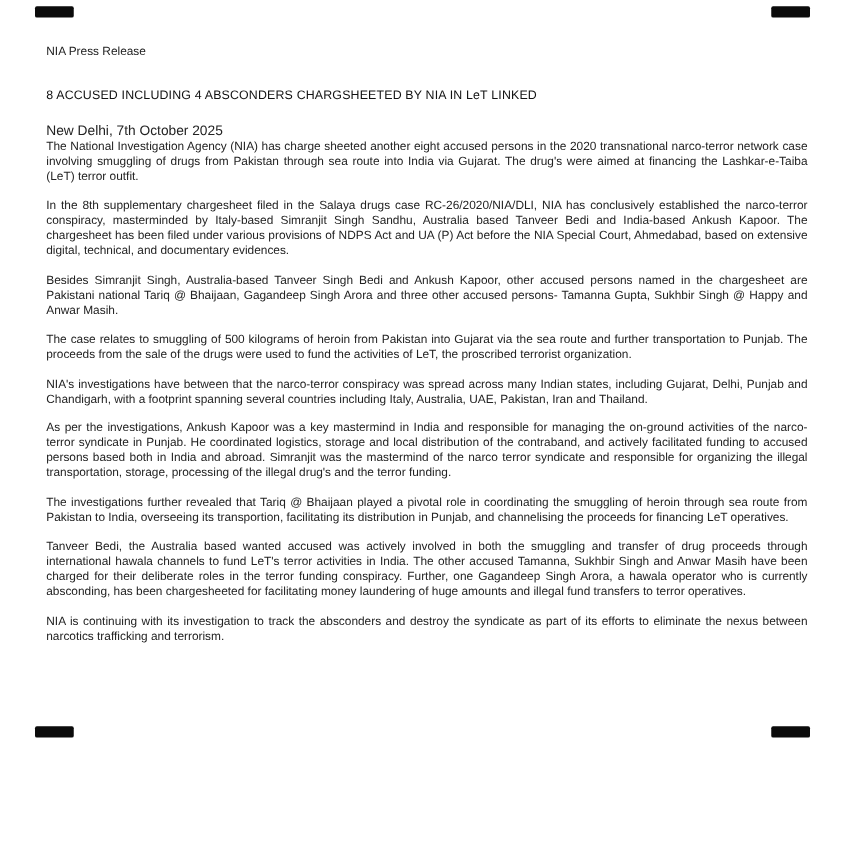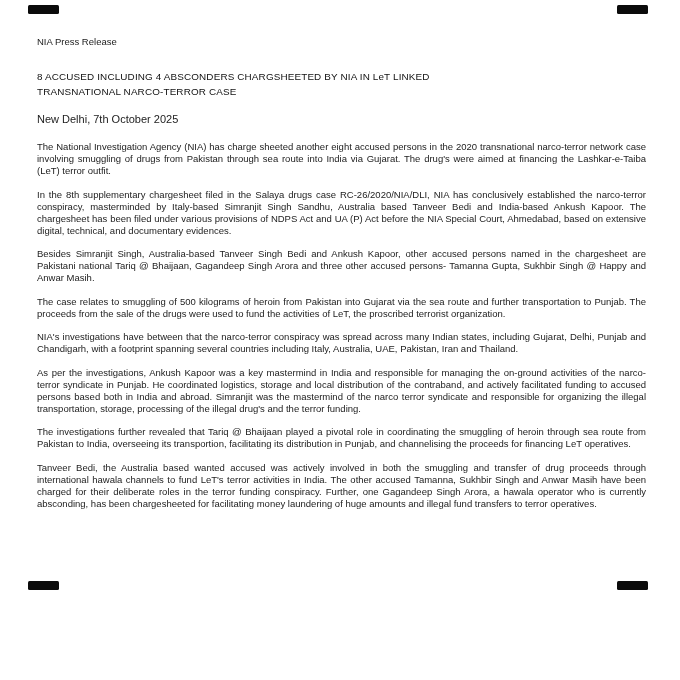--- a/index.html
+++ b/index.html
@@ -43,21 +43,21 @@
     color: #222222;
   }
   .paragraphs .para {
     font-size: 9.5px;
     line-height: 12px;
     text-align: justify;
     margin: 0 0 11.5px 0;
     color: #222222;
   }
   .paragraphs .para:first-child {
-    margin-top: 16px;
+    margin-top: 1px;
   }
   .redaction {
     position: absolute;
     width: 31px;
     height: 9px;
     background: #0b0b0b;
     border-radius: 1.5px;
   }
   .redaction.tl { top: 5px;  left: 28px;  }
   .redaction.tr { top: 5px;  right: 32px; }
@@ -72,30 +72,30 @@
   <div class="redaction tl"></div>
   <div class="redaction tr"></div>
   <div class="redaction bl"></div>
   <div class="redaction br"></div>
 
   <div class="content">
     <div class="kicker">NIA Press Release</div>
 
     <div class="title">
       <div>8 ACCUSED INCLUDING 4 ABSCONDERS CHARGSHEETED BY NIA IN LeT LINKED</div>
-      <div>TRANSNATIONAL NARCO-TERROR CASE</div>
     </div>
 
     <div class="dateline">New Delhi, 7th October 2025</div>
 
     <div class="paragraphs">
         <p class="para">The National Investigation Agency (NIA) has charge sheeted another eight accused persons in the 2020 transnational narco-terror network case involving smuggling of drugs from Pakistan through sea route into India via Gujarat. The drug's were aimed at financing the Lashkar-e-Taiba (LeT) terror outfit.</p>
         <p class="para">In the 8th supplementary chargesheet filed in the Salaya drugs case RC-26/2020/NIA/DLI, NIA has conclusively established the narco-terror conspiracy, masterminded by Italy-based Simranjit Singh Sandhu, Australia based Tanveer Bedi and India-based Ankush Kapoor. The chargesheet has been filed under various provisions of NDPS Act and UA (P) Act before the NIA Special Court, Ahmedabad, based on extensive digital, technical, and documentary evidences.</p>
         <p class="para">Besides Simranjit Singh, Australia-based Tanveer Singh Bedi and Ankush Kapoor, other accused persons named in the chargesheet are Pakistani national Tariq @ Bhaijaan,  Gagandeep Singh Arora and three other accused persons- Tamanna Gupta, Sukhbir Singh @ Happy and Anwar Masih.</p>
         <p class="para">The case relates to smuggling of 500 kilograms of heroin from Pakistan into Gujarat via the sea route and further transportation to Punjab. The proceeds from the sale of the drugs were used to fund the activities of LeT, the proscribed terrorist organization.</p>
         <p class="para">NIA's investigations have between that the narco-terror conspiracy was spread across many Indian states, including Gujarat, Delhi, Punjab and Chandigarh, with a footprint spanning several countries including Italy, Australia, UAE, Pakistan, Iran and Thailand.</p>
         <p class="para">As per the investigations, Ankush Kapoor was a key mastermind in India and responsible for managing the on-ground activities of the narco-terror syndicate in Punjab. He coordinated logistics, storage and local distribution of the contraband, and actively facilitated funding to accused persons based both in India and abroad. Simranjit was the mastermind of the narco terror syndicate and responsible for organizing the illegal transportation, storage, processing of the illegal drug's and the terror funding.</p>
         <p class="para">The investigations further revealed that Tariq @ Bhaijaan played a pivotal role in coordinating the smuggling of heroin through sea route from Pakistan to India, overseeing its transportion, facilitating its distribution in Punjab, and channelising the proceeds for financing LeT operatives.</p>
         <p class="para">Tanveer Bedi, the Australia based wanted accused was actively involved in both the smuggling and transfer of drug proceeds through international hawala channels to fund LeT's terror activities in India. The other accused Tamanna, Sukhbir Singh and Anwar Masih have been charged  for their deliberate roles in the terror funding conspiracy. Further, one Gagandeep Singh Arora, a hawala operator who is currently absconding, has been chargesheeted for facilitating money laundering of huge amounts and illegal fund transfers to terror operatives.</p>
+        <p class="para">NIA is continuing with its investigation to track the absconders and destroy the syndicate as part of its efforts to eliminate the nexus between narcotics trafficking and terrorism.</p>
       </div>
   </div>
 
 </div>
 
 </body></html>

